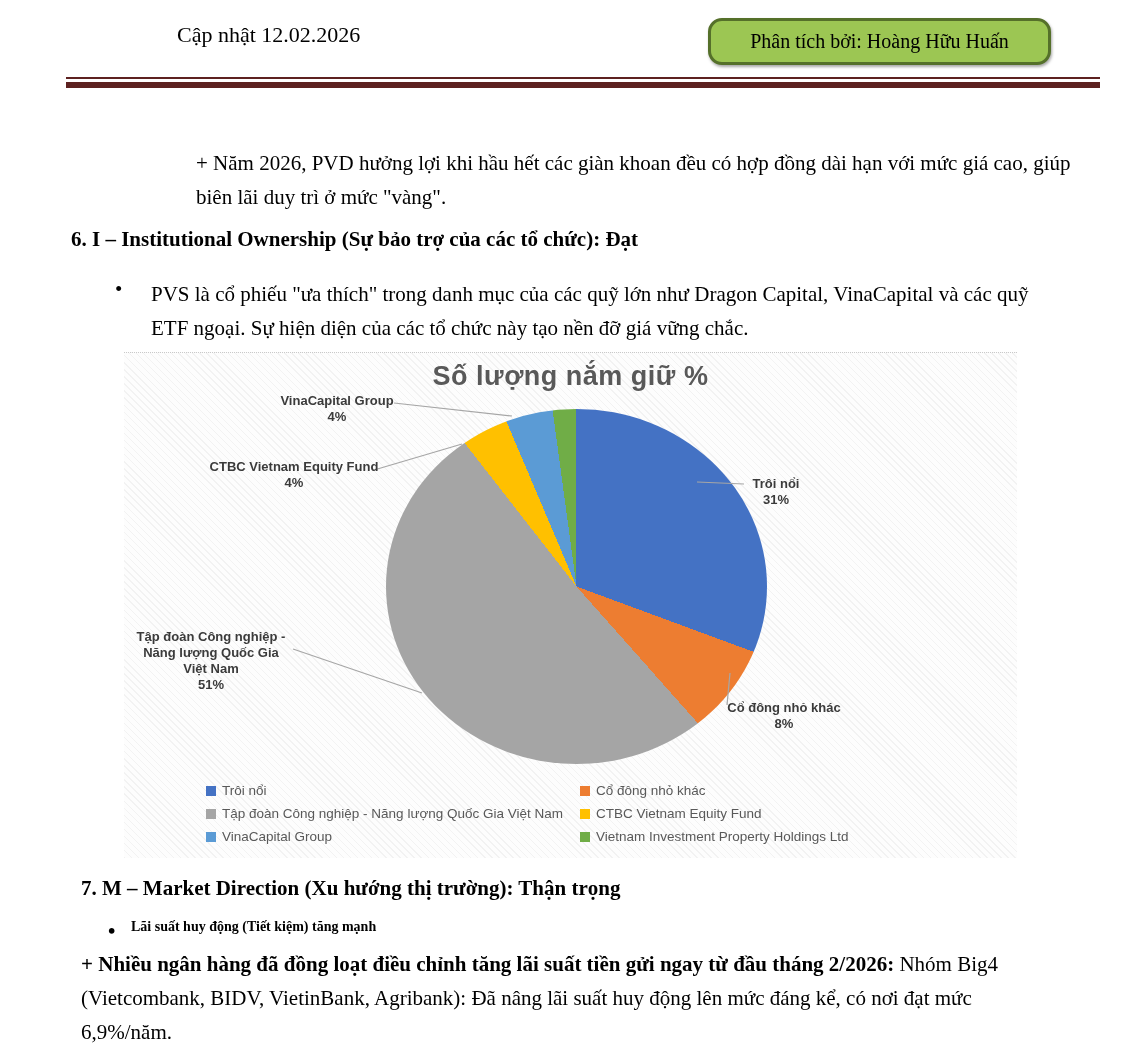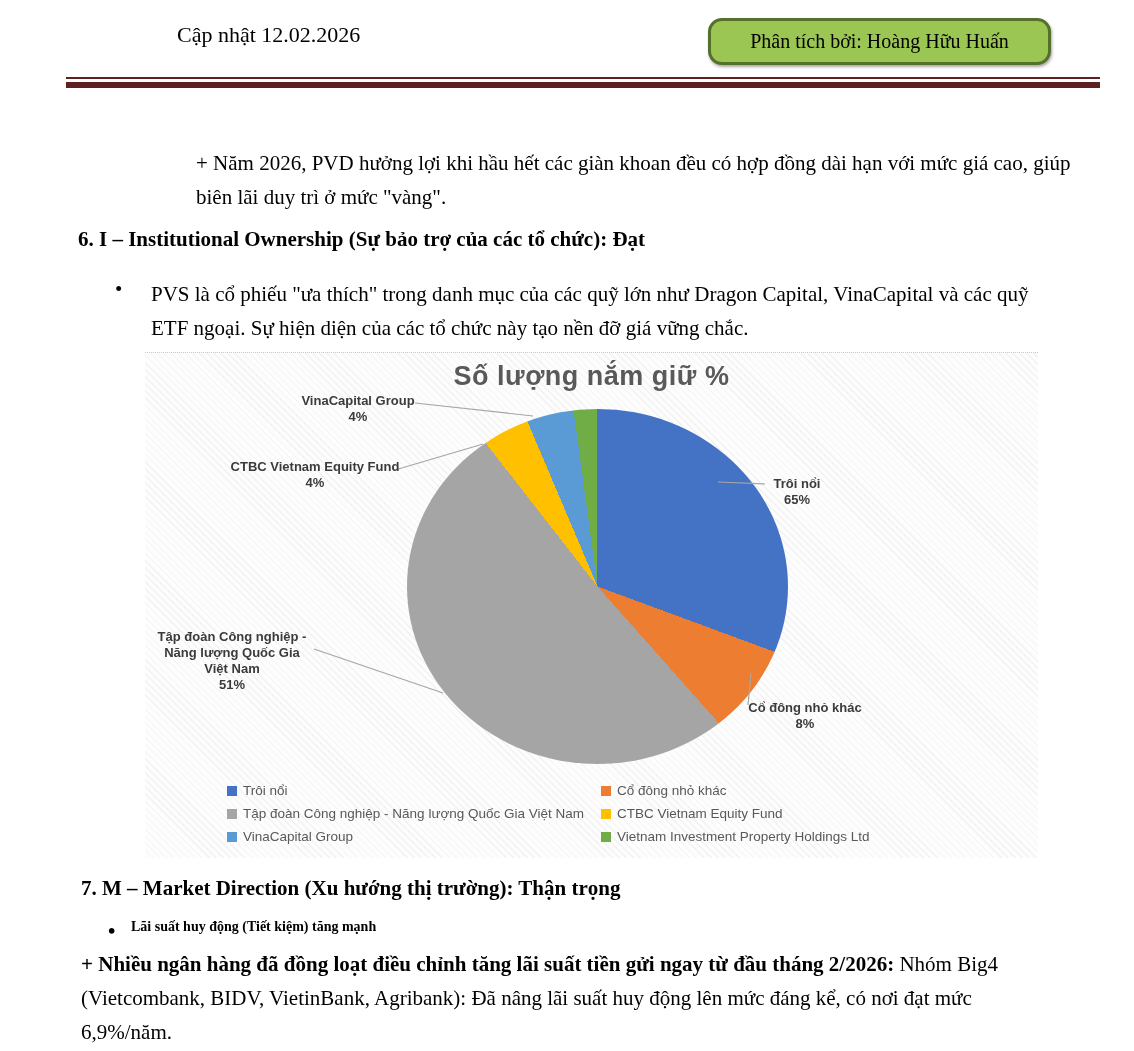--- a/index.html
+++ b/index.html
@@ -14,33 +14,33 @@
     display:flex;align-items:center;justify-content:center;
     font-size:20px;box-shadow:1px 2px 3px rgba(0,0,0,0.35);
   }
   .divider{
     position:absolute;left:66px;top:77px;width:1034px;height:11px;
     background:linear-gradient(to bottom,#5d2120 0,#5d2120 2px,#ffffff 2px,#ffffff 5px,#5d2120 5px,#5d2120 11px);
   }
   .para{position:absolute;margin:0;font-size:21px;line-height:34px;}
   .para-pvd{left:196px;top:146px;width:897px;}
   h2{position:absolute;margin:0;font-size:21px;font-weight:bold;}
-  .heading-6{left:78px;top:227px;}
+  .heading-6{left:71px;top:227px;}
   .bdot{position:absolute;font-size:21px;}
   .dot-6{left:115px;top:277px;}
   .bullet-6{left:151px;top:277px;width:917px;}
   .heading-7{left:81px;top:876px;}
   .dot-7{left:108px;top:919px;font-weight:bold;}
   .bullet-7{position:absolute;left:131px;top:919px;font-size:14px;font-weight:bold;margin:0;}
   .para-7{left:81px;top:947px;width:963px;}
   .para-7 b{font-weight:bold;}
 
   
   .chart{
-    position:absolute;left:145px;top:352px;width:893px;height:505px;
+    position:absolute;left:124px;top:352px;width:893px;height:505px;
     background-color:#fdfdfd;
     background-image:repeating-linear-gradient(45deg,rgba(120,120,120,0.08) 0 1px,transparent 1px 5px);
     border-top:1px dotted #c9c9c9;
     font-family:"Liberation Sans","DejaVu Sans",sans-serif;
   }
   .chart-title{
     position:absolute;left:0;top:8px;width:100%;text-align:center;
     font-weight:bold;font-size:27px;color:#595959;letter-spacing:0.5px;
   }
   .pie{
@@ -94,21 +94,21 @@
   <svg class="leaders" width="893" height="505" viewBox="0 0 893 505">
     <polyline points="270,50 388,63"></polyline>
     <polyline points="250,117 338,91"></polyline>
     <polyline points="573,129 620,131"></polyline>
     <polyline points="169,296 298,340"></polyline>
     <polyline points="606,320 603,352"></polyline>
   </svg>
 
   <div class="callout lbl-troinoi">
     <div class="c-name">Trôi nổi</div>
-    <div class="c-pct">65%</div>
+    <div class="c-pct">31%</div>
   </div>
   <div class="callout lbl-codong">
     <div class="c-name">Cổ đông nhỏ khác</div>
     <div class="c-pct">8%</div>
   </div>
   <div class="callout lbl-tapdoan">
     <div class="c-name">Tập đoàn Công nghiệp -
 Năng lượng Quốc Gia
 Việt Nam</div>
     <div class="c-pct">51%</div>

